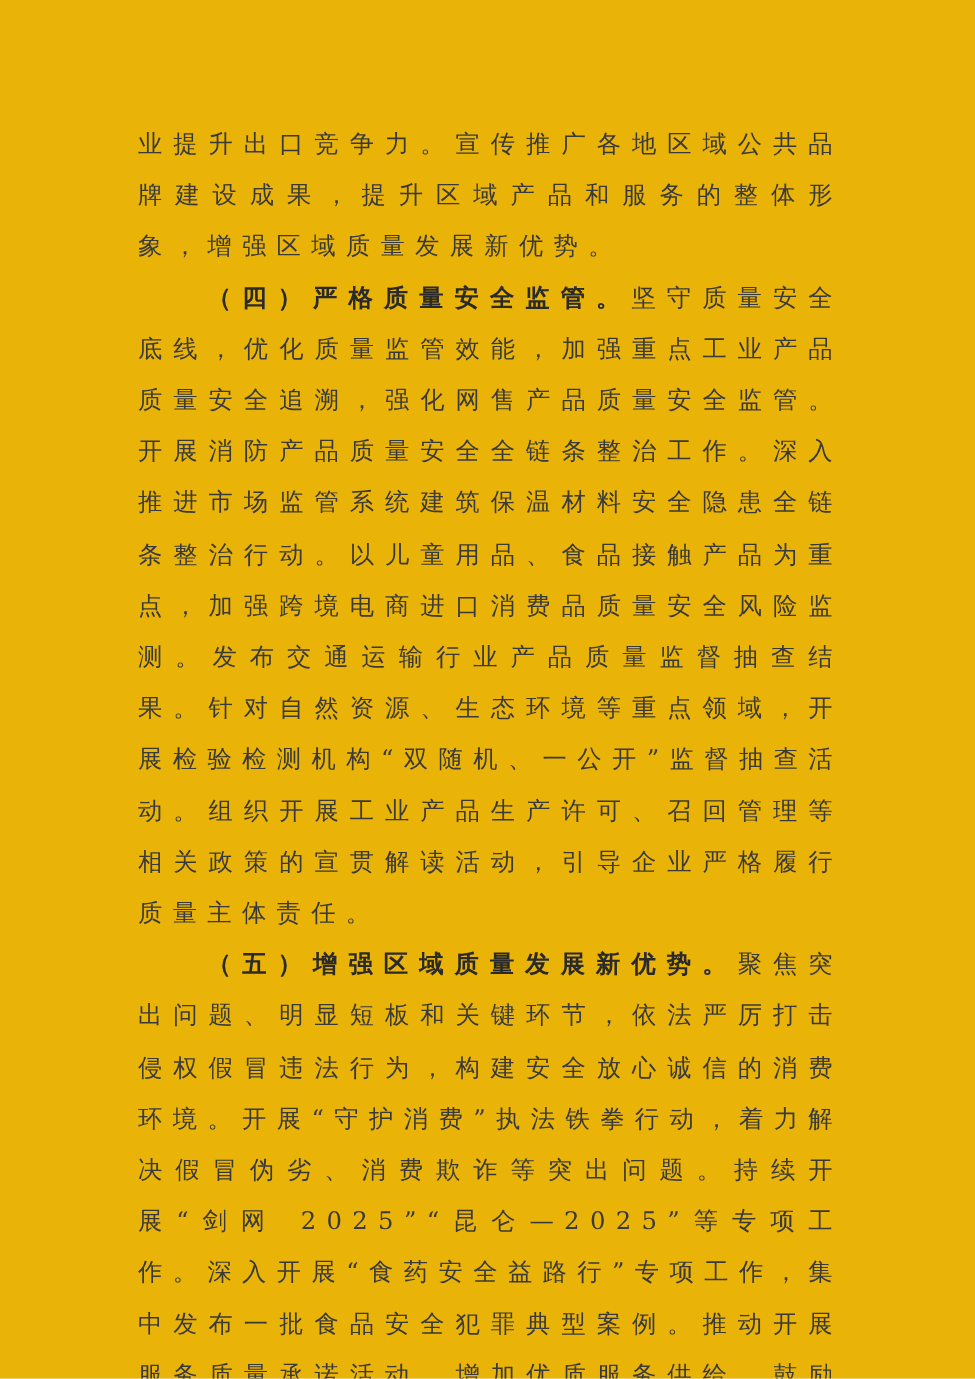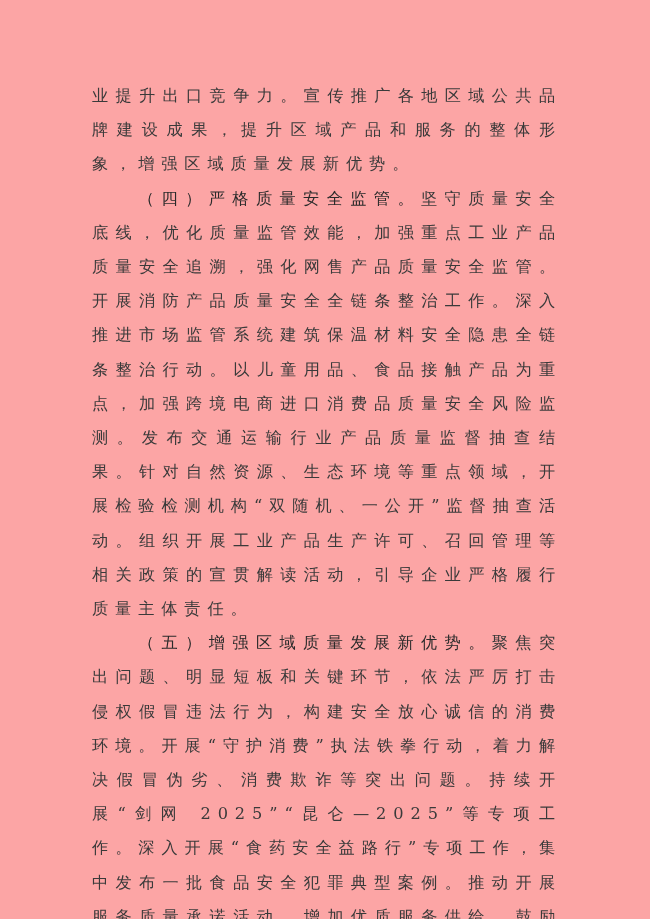--- a/index.html
+++ b/index.html
@@ -1,28 +1,28 @@
 <!DOCTYPE html>
 <html><head>
 <meta charset="utf-8">
 <style>
   html, body { margin: 0; padding: 0; }
   body {
     width: 650px; height: 919px; background: #ffffff; position: relative; overflow: hidden;
     font-family: "DejaVu Serif", "Liberation Serif", serif;
   }
-  .page { position: absolute; left: 0; top: 0; width: 650px; height: 919px; background: #fca5a5; }
+  .page { position: absolute; left: 0; top: 0; width: 650px; height: 919px; background: #eab308; }
   .body-text {
     position: absolute; left: 92px; top: 79px; width: 470px;
     font-size: 16.2px; line-height: 34.2px; color: #3a3a3a;
     letter-spacing: 6.9px; text-align: justify; text-justify: inter-character;
   }
   .para { margin: 0; }
   .indent { text-indent: 46px; }
-  .heading-run { font-weight: normal; color: #2a2a2a; }
+  .heading-run { font-weight: bold; color: #2a2a2a; }
 </style>
 </head>
 <body>
 
 <div class="page">
   <div class="body-text">
     <p class="para">
       <span>业提升出口竞争力。宣传推广各地区域公共品牌建设成果，提升区域产品和服务的整体形象，增强区域质量发展新优势。</span>
     </p>
     <p class="para indent">

